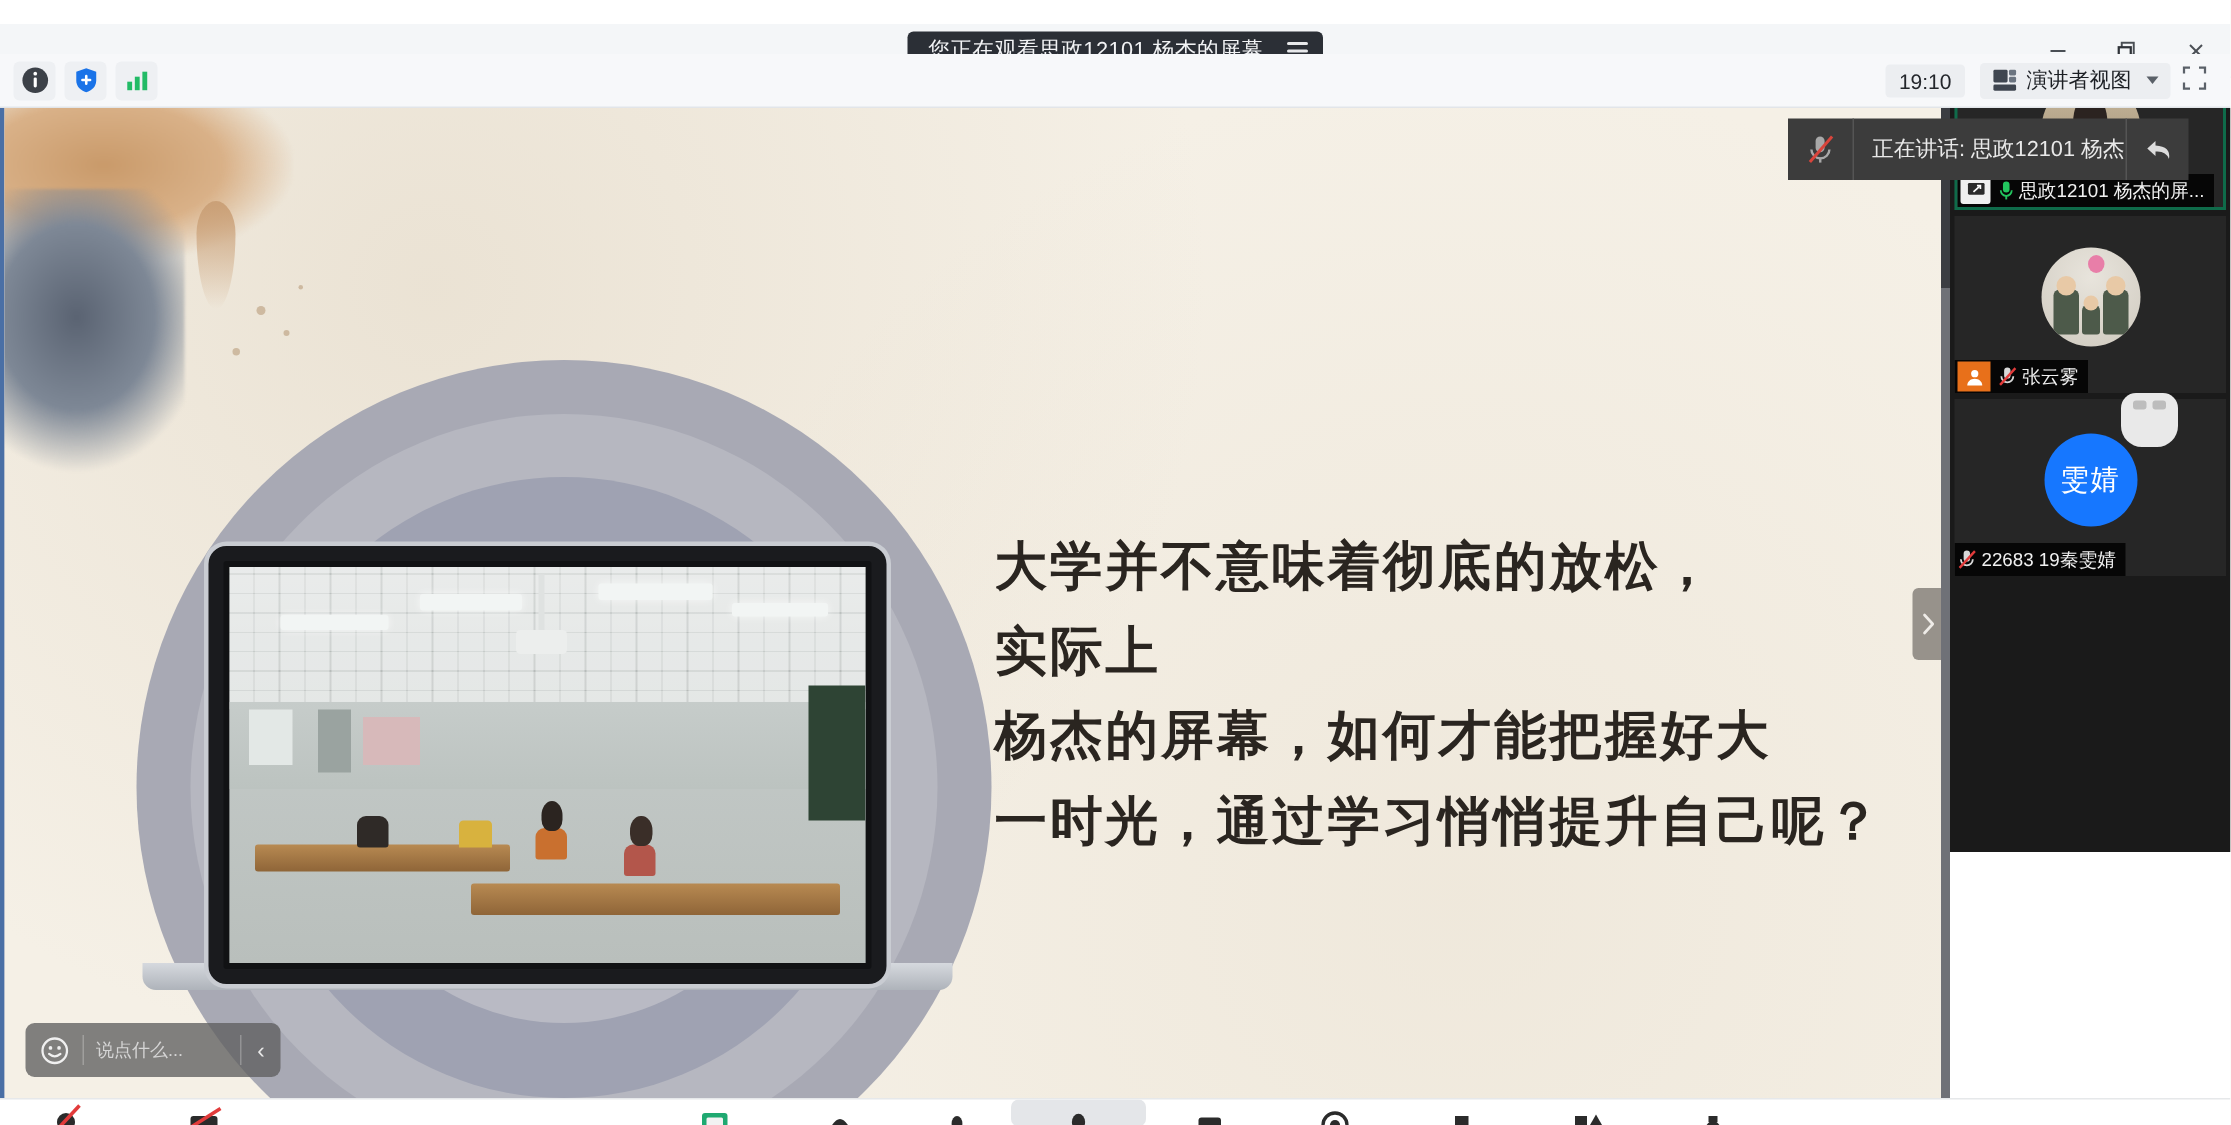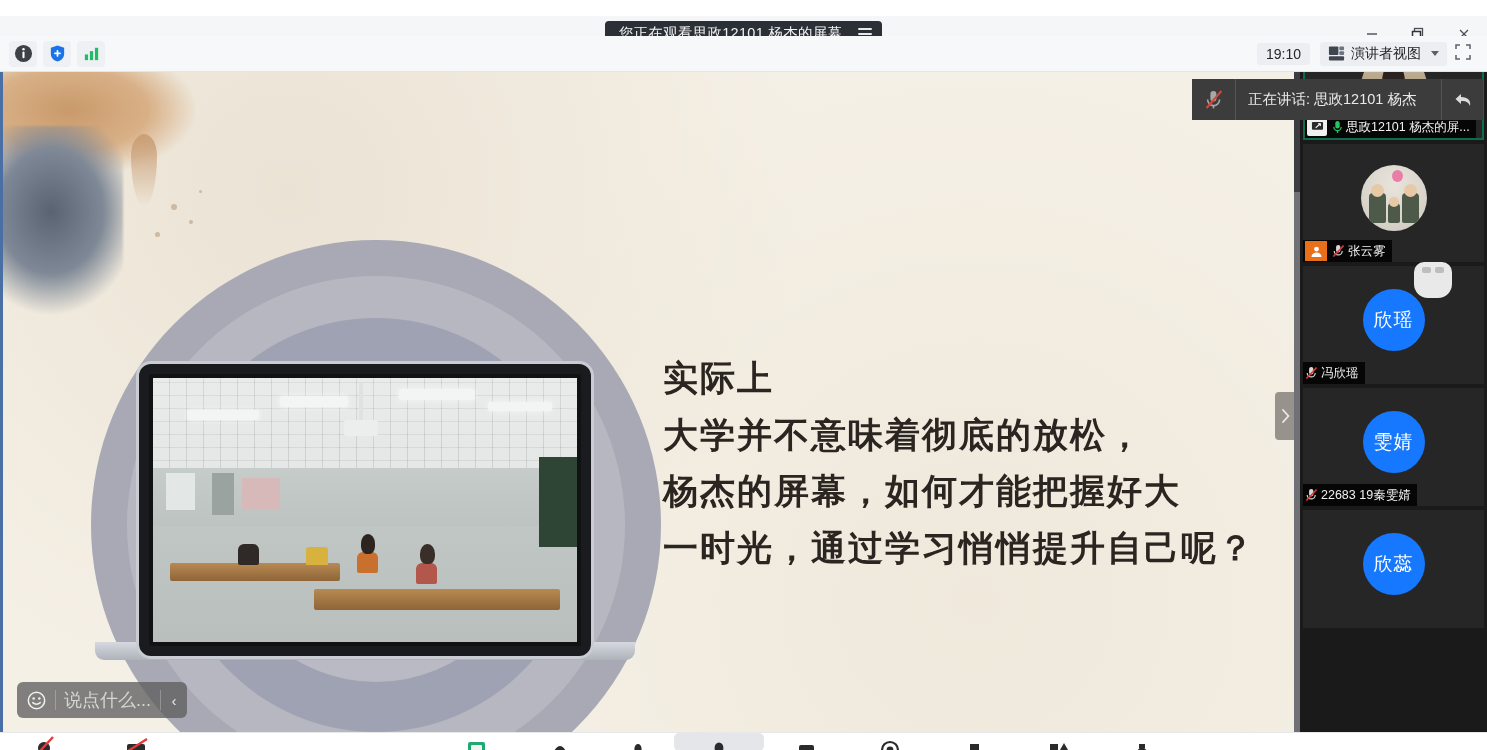--- a/index.html
+++ b/index.html
@@ -134,34 +134,34 @@
   }
   .slidetext .hl { color: #b98a54; }
 
   
   .chatbar {
     position: absolute; left: 14px; top: 610px; width: 170px; height: 36px;
     background: rgba(95,95,95,.78); border-radius: 6px;
     display: flex; align-items: center; color: #e9e9e9;
   }
   .chat-emoji { width: 38px; display: flex; align-items: center; justify-content: center; }
-  .chat-ph { flex: 1; font-size: 18px; color: #d5d5d5; border-left: 1px solid rgba(255,255,255,.25); border-right: 1px solid rgba(255,255,255,.25); padding: 0 8px; height: 20px; line-height: 20px; }
+  .chat-ph { flex: 1; font-size: 12px; color: #d5d5d5; border-left: 1px solid rgba(255,255,255,.25); border-right: 1px solid rgba(255,255,255,.25); padding: 0 8px; height: 20px; line-height: 20px; }
   .chat-collapse { width: 26px; display: flex; align-items: center; justify-content: center; font-size: 15px; color: #eaeaea; }
 
   
   .panel-handle {
     position: absolute; left: 1275px; top: 392px; width: 20px; height: 48px;
     background: rgba(120,115,110,.75); border-radius: 4px 0 0 4px;
     display: flex; align-items: center; justify-content: center;
     color: #efece8; font-size: 14px;
   }
 
   
   .panel {
-    position: absolute; left: 1300px; top: 72px; width: 187px; height: 678px;
+    position: absolute; left: 1300px; top: 72px; width: 187px; height: 496px;
     background: #1a1a1a; overflow: hidden;
   }
   .ptile {
     position: relative; width: 181px; height: 118px; margin: 0 0 4px 3px;
     background: #262626; overflow: hidden;
   }
   .ptile.first { height: 100px; margin-top: 0; border: 1px solid #1f5e46; }
   .ptile.active { border: 2px solid #0f6b4a; }
   .avatar-img {
     position: absolute; left: 50%; top: 46%; transform: translate(-50%,-50%);
@@ -192,21 +192,21 @@
     align-items: center; justify-content: center; flex: none; margin-right: 2px;
   }
   .share-badge {
     width: 20px; height: 18px; background: #f0f0f0; display: flex;
     align-items: center; justify-content: center; flex: none; margin-right: 2px; border-radius: 2px;
   }
   .mic-muted, .mic-on { flex: none; display: flex; align-items: center; }
 
   
   .toast {
-    position: absolute; left: 1192px; top: 79px; width: 291px; height: 41px;
+    position: absolute; left: 1192px; top: 79px; width: 267px; height: 41px;
     background: #3c3c3c; display: flex; align-items: center; color: #e9e9e9;
     font-size: 14.5px; z-index: 40;
   }
   .toast .tmic { width: 44px; display: flex; align-items: center; justify-content: center; border-right: 1px solid #555; height: 100%; }
   .toast .ttext { padding-left: 12px; flex: 1; overflow: hidden; white-space: nowrap; }
   .toast .tback { width: 42px; display: flex; align-items: center; justify-content: center; border-left: 1px solid #555; height: 100%; }
 
   
   .cursor-blob {
     position: absolute; left: 1414px; top: 262px; width: 38px; height: 36px;
@@ -380,22 +380,22 @@
             <div class="torso" style="left:62%;top:70%;background:#b3564b"></div>
             <div class="head" style="left:49%;top:59%"></div>
             <div class="head" style="left:63%;top:63%;background:#3a2e28"></div>
             <div class="seat" style="left:36%;top:64%;background:#d8b23e;height:7%"></div>
           </div>
         </div>
       </div>
     </div>
 
     <div class="slidetext">
+      <div>大学并不意味着彻底的放松，</div>
       <div>实际上</div>
-      <div>大学并不意味着彻底的放松，</div>
       <div>杨杰的屏幕，如何才能把握好大</div>
       <div>一时光，通过学习悄悄提升自己呢？</div>
     </div>
 
     <div class="chatbar">
       <span class="chat-emoji">
         <svg width="19" height="19" viewBox="0 0 20 20">
             <circle cx="10" cy="10" r="8.6" fill="none" stroke="#f0f0f0" stroke-width="1.6"></circle>
             <circle cx="7" cy="8" r="1.3" fill="#f0f0f0"></circle>
             <circle cx="13" cy="8" r="1.3" fill="#f0f0f0"></circle>
@@ -463,52 +463,36 @@
           <svg width="13" height="14" viewBox="0 0 14 15">
               <rect x="4.4" y="1" width="4.6" height="8" rx="2.3" fill="#d8d8d8"></rect>
               <path d="M2.4 7.4a4.3 4.3 0 0 0 8.6 0" fill="none" stroke="#d8d8d8" stroke-width="1.3"></path>
               <line x1="1.5" y1="13.5" x2="12.5" y2="1.5" stroke="#e23b3b" stroke-width="1.7"></line>
             </svg>
         </span>
         <span>张云雾</span>
       </div>
     </div>
 
-    <div class="ptile">
-      <div class="av-letter">欣瑶</div>
-      <div class="plabel">
-        <span class="mic-muted">
-          <svg width="13" height="14" viewBox="0 0 14 15">
-              <rect x="4.4" y="1" width="4.6" height="8" rx="2.3" fill="#d8d8d8"></rect>
-              <path d="M2.4 7.4a4.3 4.3 0 0 0 8.6 0" fill="none" stroke="#d8d8d8" stroke-width="1.3"></path>
-              <line x1="1.5" y1="13.5" x2="12.5" y2="1.5" stroke="#e23b3b" stroke-width="1.7"></line>
-            </svg>
-        </span>
-        <span>冯欣瑶</span>
-      </div>
-    </div>
 
     <div class="ptile">
       <div class="av-letter">雯婧</div>
       <div class="plabel">
         <span class="mic-muted">
           <svg width="13" height="14" viewBox="0 0 14 15">
               <rect x="4.4" y="1" width="4.6" height="8" rx="2.3" fill="#d8d8d8"></rect>
               <path d="M2.4 7.4a4.3 4.3 0 0 0 8.6 0" fill="none" stroke="#d8d8d8" stroke-width="1.3"></path>
               <line x1="1.5" y1="13.5" x2="12.5" y2="1.5" stroke="#e23b3b" stroke-width="1.7"></line>
             </svg>
         </span>
         <span>22683 19秦雯婧</span>
       </div>
     </div>
 
 
-    <div class="ptile">
-      <div class="av-letter">欣蕊</div>
-    </div>
   </div>
 
   <div class="cursor-blob"></div>
 
   <div class="toast">
     <span class="tmic">
       <svg width="20" height="21" viewBox="0 0 20 21">
           <rect x="6.4" y="2" width="6" height="10.5" rx="3" fill="#a8a8a8"></rect>
           <path d="M3.6 10.6a6 6 0 0 0 12 0" fill="none" stroke="#a8a8a8" stroke-width="1.6"></path>
           <rect x="8.7" y="16" width="1.6" height="3.4" fill="#a8a8a8"></rect>

